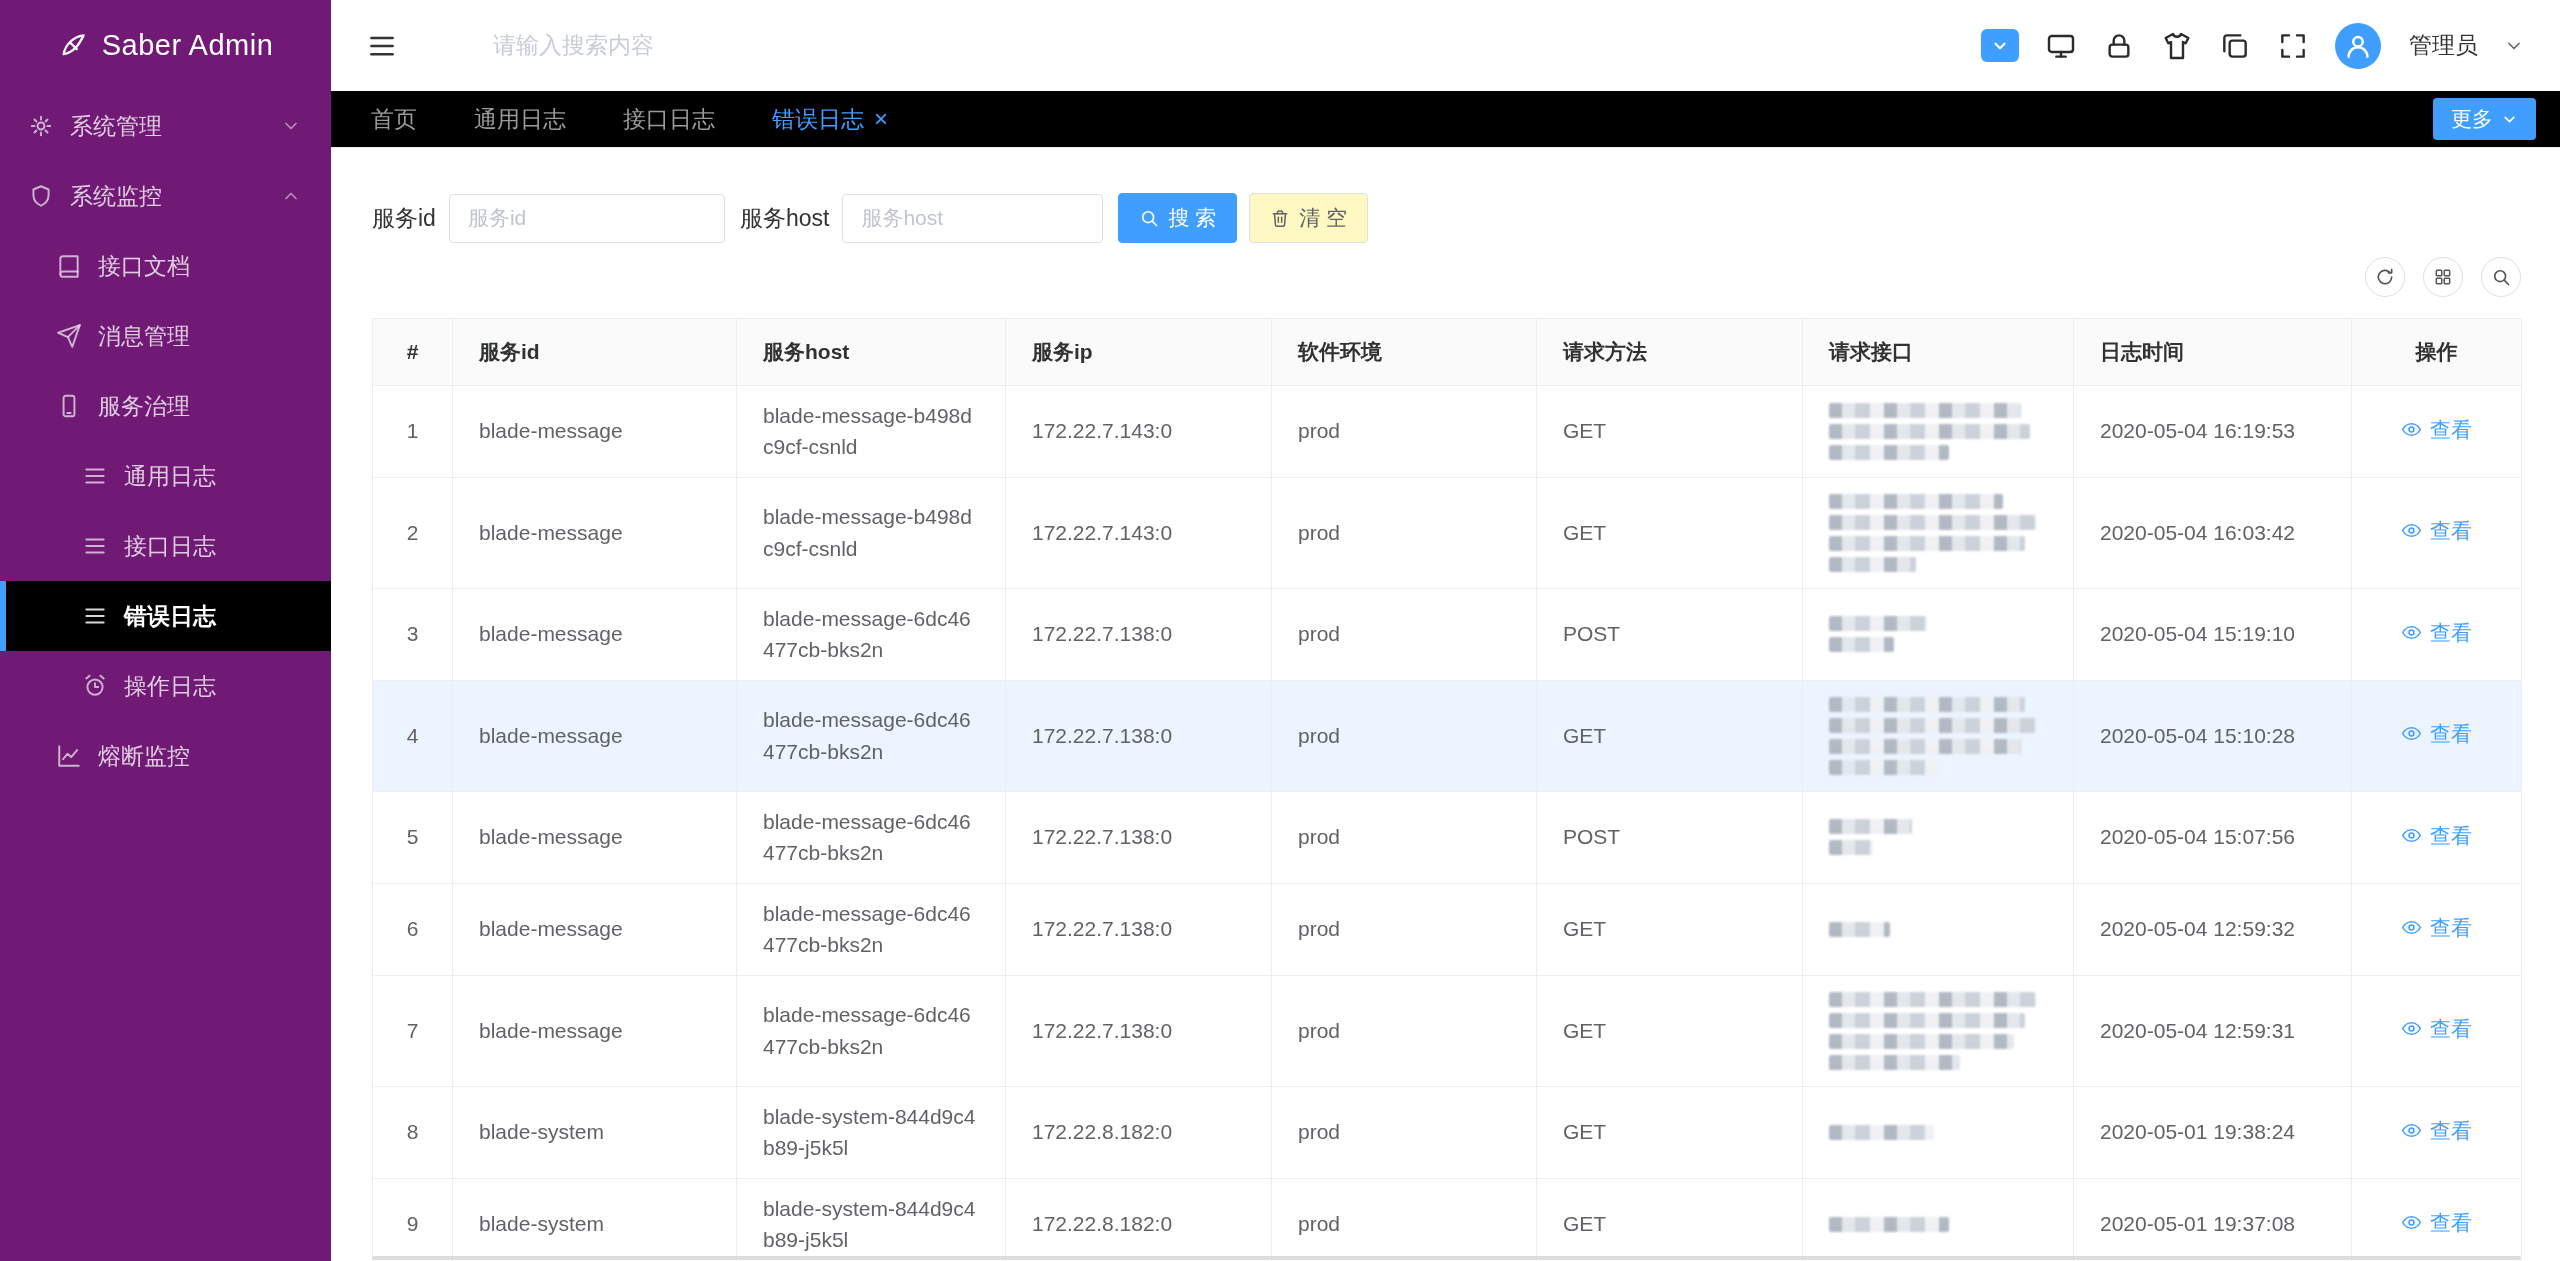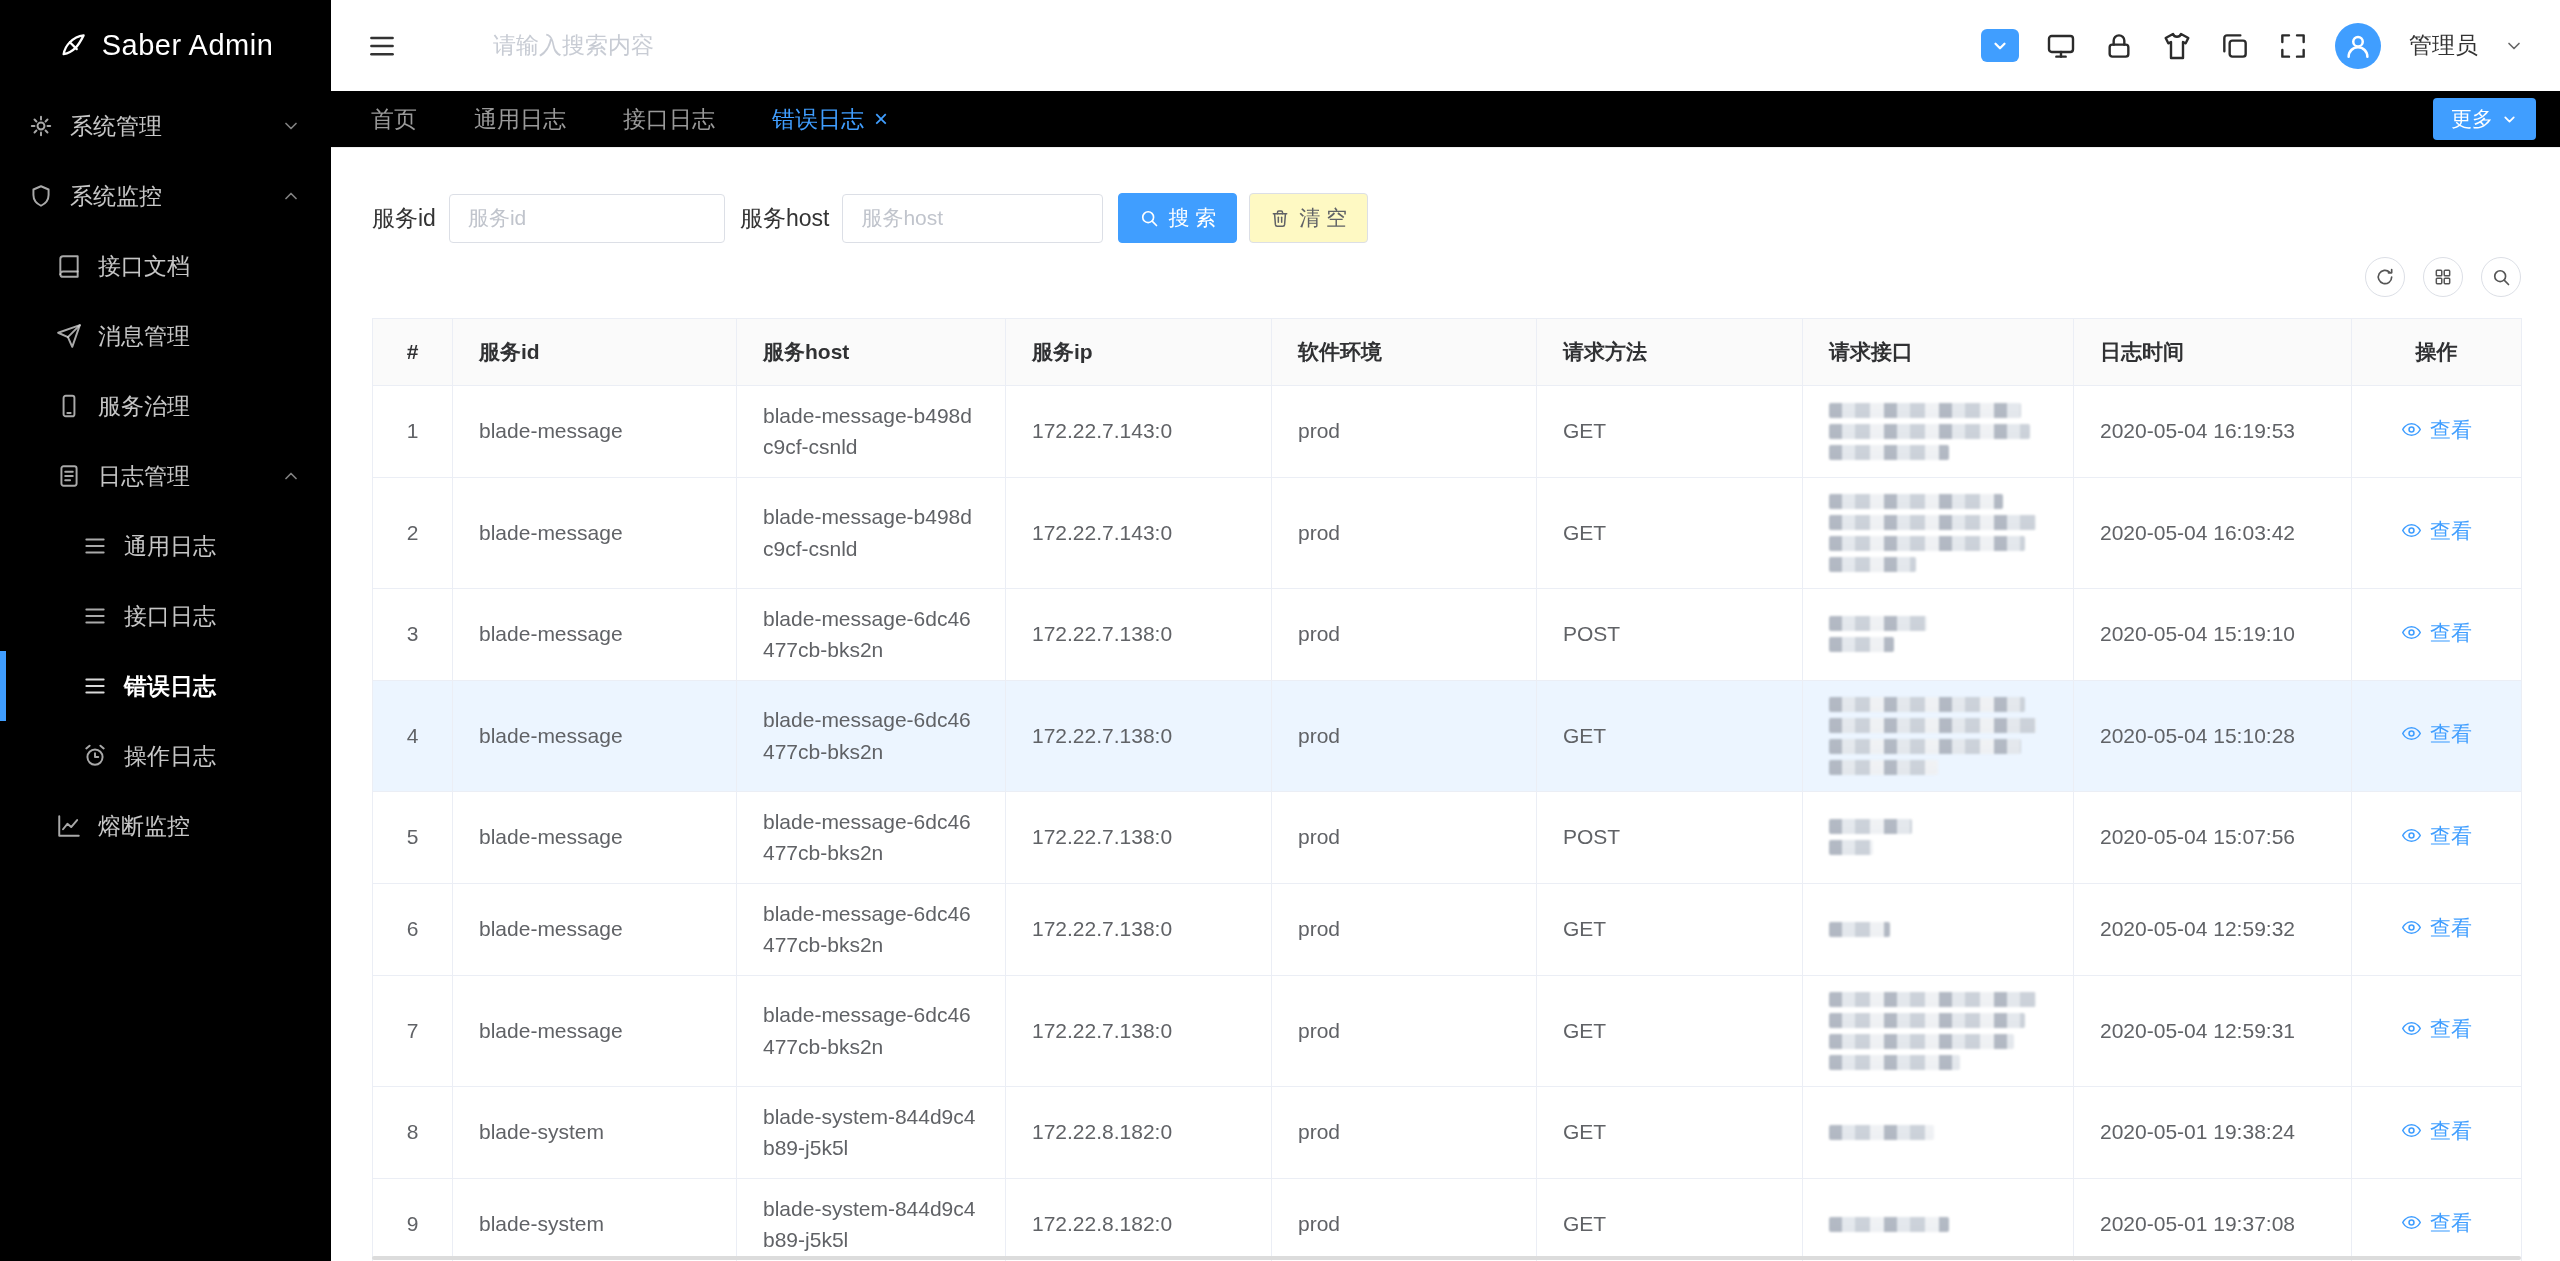--- a/index.html
+++ b/index.html
@@ -1,21 +1,21 @@
 <!DOCTYPE html>
 <html><head>
 <meta charset="utf-8">
 <style>
   * { margin:0; padding:0; box-sizing:border-box; }
   html,body { width:2560px; height:1261px; overflow:hidden; background:#fff;
     font-family:"Liberation Sans","DejaVu Sans",sans-serif; }
   .app { display:flex; width:2560px; height:1261px; }
 
   
-  .sidebar { width:331px; flex-shrink:0; background:#000000; height:100%; overflow:hidden; }
+  .sidebar { width:331px; flex-shrink:0; background:#701a75; height:100%; overflow:hidden; }
   .logo { height:91px; display:flex; align-items:center; justify-content:center; gap:14px;
     color:#fff; font-size:29px; letter-spacing:.5px; }
   .logo-icon svg { width:30px; height:30px; display:block; color:#fff; }
   .nav-item { height:70px; display:flex; align-items:center; gap:16px;
     color:rgba(255,255,255,.78); font-size:23px; cursor:pointer; position:relative; }
   .nav-item.lv1 { padding-left:28px; }
   .nav-item.lv2 { padding-left:56px; }
   .nav-item.lv3 { padding-left:82px; }
   .nav-item .nicon svg { width:26px; height:26px; display:block; opacity:.85; }
   .nav-item .chev { margin-left:auto; margin-right:30px; display:flex; }
@@ -167,36 +167,20 @@
         </div>
         <div class="nav-item lv2">
           <span class="nicon">
             <svg viewBox="0 0 24 24" fill="none" stroke="currentColor" stroke-width="1.8" stroke-linecap="round" stroke-linejoin="round">
               <rect x="7" y="2.5" width="10" height="19" rx="2"></rect>
               <line x1="10.5" y1="18.5" x2="13.5" y2="18.5"></line>
             </svg>
           </span>
           <span class="nlabel">服务治理</span>
         </div>
-        <div class="nav-item lv2">
-          <span class="nicon">
-            <svg viewBox="0 0 24 24" fill="none" stroke="currentColor" stroke-width="1.8" stroke-linecap="round" stroke-linejoin="round">
-              <rect x="5" y="3" width="14" height="18" rx="2"></rect>
-              <line x1="8.5" y1="8" x2="15.5" y2="8"></line>
-              <line x1="8.5" y1="12" x2="15.5" y2="12"></line>
-              <line x1="8.5" y1="16" x2="13" y2="16"></line>
-            </svg>
-          </span>
-          <span class="nlabel">日志管理</span>
-          <span class="chev up">
-            <svg viewBox="0 0 24 24" fill="none" stroke="currentColor" stroke-width="2" stroke-linecap="round" stroke-linejoin="round">
-              <polyline points="6 9 12 15 18 9"></polyline>
-            </svg>
-          </span>
-        </div>
         <div class="nav-item lv3">
           <span class="nicon">
             <svg viewBox="0 0 24 24" fill="none" stroke="currentColor" stroke-width="1.8" stroke-linecap="round" stroke-linejoin="round">
               <line x1="4" y1="6" x2="20" y2="6"></line>
               <line x1="4" y1="12" x2="20" y2="12"></line>
               <line x1="4" y1="18" x2="20" y2="18"></line>
             </svg>
           </span>
           <span class="nlabel">通用日志</span>
         </div>

